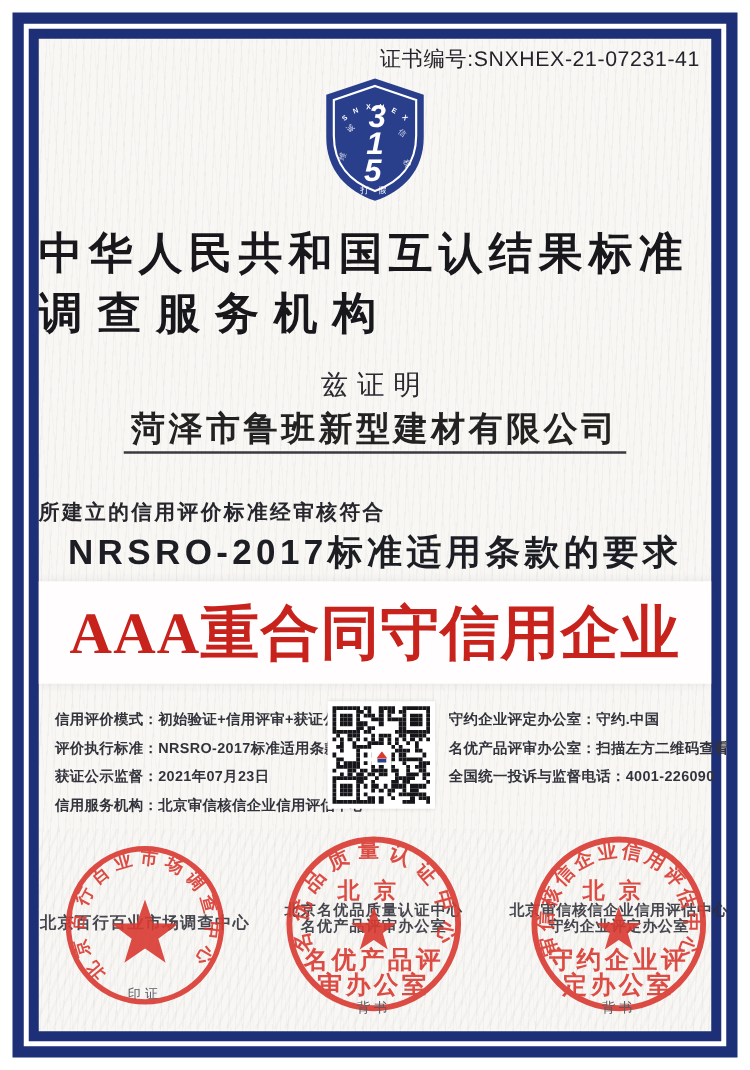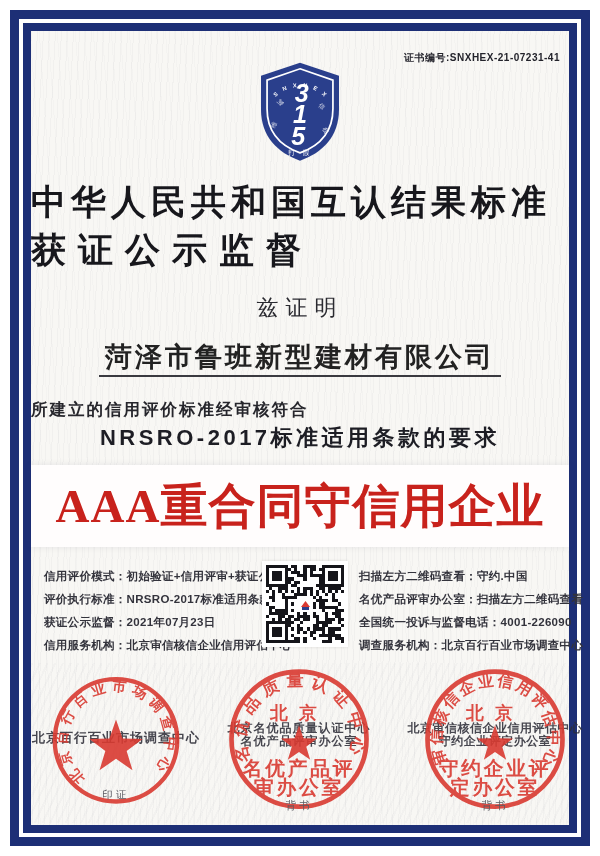--- a/index.html
+++ b/index.html
@@ -9,30 +9,30 @@
   body{width:600px;height:856px;background:#fff;font-family:"Liberation Sans","DejaVu Sans",sans-serif;overflow:hidden;}
   .page{position:relative;width:600px;height:856px;background:#fff;}
   .frame-outer{position:absolute;left:10px;top:10px;width:580px;height:836px;border:9px solid var(--navy);padding:4px;background:#fff;}
   .frame-inner{width:100%;height:100%;border:8px solid var(--navy);position:relative;
     background-color:#f8f7f4;
     background-image:
       repeating-linear-gradient(93deg, rgba(120,122,134,.055) 0 1px, transparent 1px 6px),
       repeating-linear-gradient(86deg, rgba(150,152,165,.045) 0 1px, transparent 1px 9px);
   }
   .content{position:absolute;inset:0;}
-  .cert-no{position:absolute;top:20px;right:9px;font-size:10px;color:#23232b;letter-spacing:.5px;font-weight:bold;}
+  .cert-no{position:absolute;top:5px;right:9px;font-size:17px;color:#23232b;letter-spacing:.5px;font-weight:normal;}
   .shield-wrap{position:absolute;top:24px;left:50%;transform:translateX(-50%);}
   .title{position:absolute;left:0;width:100%;text-align:left;color:#17171c;font-weight:bold;}
   .title-1{top:148px;font-size:35px;letter-spacing:5px;}
   .title-2{top:196px;font-size:35px;letter-spacing:12px;}
   .certify{position:absolute;top:262px;width:100%;text-align:center;font-size:22px;letter-spacing:7px;color:#2a2a30;}
-  .company{position:absolute;top:308px;width:100%;text-align:center;font-size:27px;font-weight:bold;color:#222;letter-spacing:3px;}
+  .company{position:absolute;top:294px;width:100%;text-align:center;font-size:27px;font-weight:bold;color:#222;letter-spacing:3px;}
   .company span{border-bottom:2px solid #3a3a40;padding:0 6px 3px 6px;}
   .stmt1{position:absolute;top:368px;width:100%;font-size:16.5px;color:#26262c;letter-spacing:2px;font-weight:bold;}
-  .stmt2{position:absolute;top:392px;width:100%;text-align:center;font-size:22px;color:#1d1d24;letter-spacing:3.5px;font-weight:bold;}
+  .stmt2{position:absolute;top:392px;width:100%;text-align:center;font-size:28px;color:#1d1d24;letter-spacing:3.5px;font-weight:bold;}
   .award-band{position:absolute;top:434px;left:0;width:100%;height:82px;background:#fffdfd;box-shadow:0 0 7px rgba(60,60,90,.10);display:flex;align-items:center;justify-content:center;}
   .award-text{font-family:"Liberation Serif","DejaVu Serif",serif;font-weight:900;font-size:47px;color:var(--red);letter-spacing:1px;white-space:nowrap;}
   .details{position:absolute;top:530px;left:0;width:100%;height:108px;font-size:11.5px;color:#33333c;font-weight:bold;}
   .details .col{position:absolute;top:4px;line-height:23px;white-space:nowrap;letter-spacing:.3px;}
   .col-left{left:13px;}
   .col-right{left:328px;}
   .qr{position:absolute;left:231px;top:0px;width:86px;height:86px;background:#fff;box-shadow:0 0 3px rgba(0,0,0,.12);}
   .qr-grid{position:absolute;inset:4px;display:grid;grid-template-columns:repeat(25,1fr);grid-template-rows:repeat(25,1fr);}
   .qr-grid i{display:block;}
   .qr-grid i.b{background:#15151a;}
@@ -74,21 +74,21 @@
             <text x="58" y="99" text-anchor="middle" font-size="29" font-weight="bold" font-style="italic" fill="#fff">5</text>
             <text x="60" y="110" text-anchor="middle" font-size="8" fill="#fff" letter-spacing="3">打 假</text>
             <text x="36" y="54" font-size="7" fill="#fff" opacity=".8" transform="rotate(-38 36 54)">诚</text>
             <text x="81" y="54" font-size="7" fill="#fff" opacity=".8" transform="rotate(38 81 54)">信</text>
             <text x="31" y="80" font-size="7" fill="#fff" opacity=".8" transform="rotate(-68 31 80)">维</text>
             <text x="86" y="80" font-size="7" fill="#fff" opacity=".8" transform="rotate(68 86 80)">权</text>
           </svg>
         </div>
 
         <div class="title title-1">中华人民共和国互认结果标准</div>
-        <div class="title title-2">获证公示监督</div>
+        <div class="title title-2">调查服务机构</div>
 
         <div class="certify">兹证明</div>
 
         <div class="company"><span>菏泽市鲁班新型建材有限公司</span></div>
 
         <div class="stmt1">所建立的信用评价标准经审核符合</div>
         <div class="stmt2">NRSRO-2017标准适用条款的要求</div>
 
         <div class="award-band">
           <div class="award-text">AAA重合同守信用企业</div>
@@ -730,24 +730,23 @@
                 <i></i>
                 <i class="b"></i>
               </div>
             <div class="qr-logo">
                 <div class="m1"></div>
                 <div class="m2"></div>
               </div>
           </div>
 
           <div class="col col-right">
-            <div>扫描左方二维码查看：守约.中国</div>
+            <div>守约企业评定办公室：守约.中国</div>
             <div>名优产品评审办公室：扫描左方二维码查看</div>
             <div>全国统一投诉与监督电话：4001-226090</div>
-            <div>调查服务机构：北京百行百业市场调查中心</div>
           </div>
         </div>
 
         <div class="stamps-row">
 
           <div class="printed printed-left">北京百行百业市场调查中心</div>
           <div class="printed printed-mid">
             <div>北京名优品质量认证中心</div>
             <div>名优产品评审办公室</div>
           </div>

